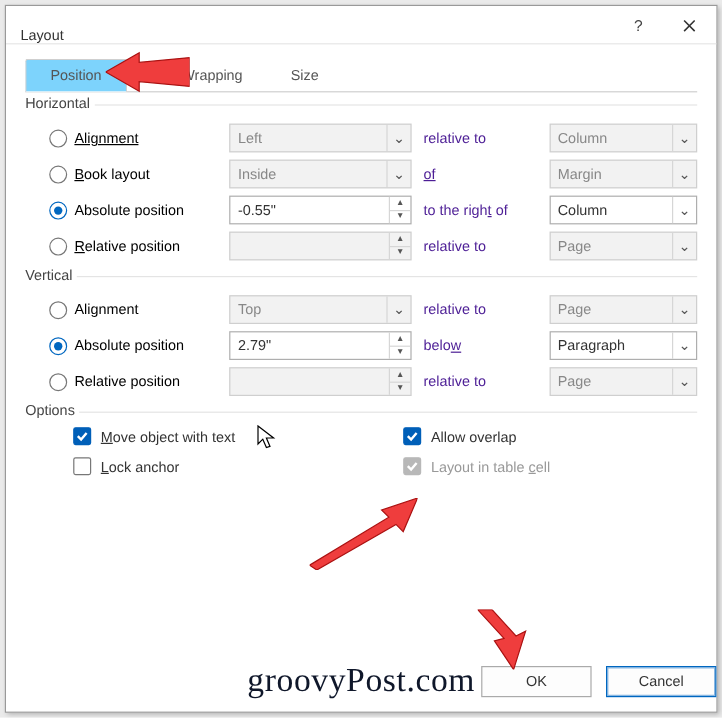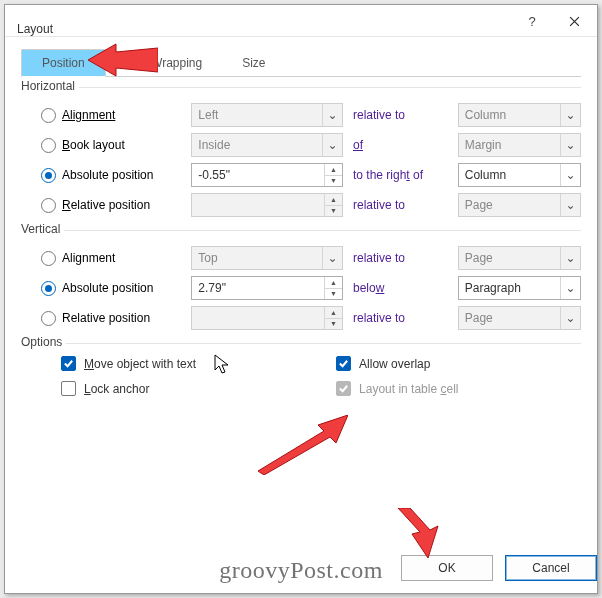--- a/index.html
+++ b/index.html
@@ -172,22 +172,22 @@
   .btn.default { border:1px solid #0067c0; box-shadow: inset 0 0 0 1px #89b7e2; }
   
   .arrow { position:absolute; pointer-events:none; }
   .arrow svg polygon { fill:#ef3d3d; stroke:#a11; stroke-width:1; }
   .watermark {
     position:absolute;
     left: 50%;
     transform: translateX(-50%);
     bottom: 14px;
     font-family: Georgia, 'Times New Roman', serif;
-    font-size: 24px;
-    color:#737373;
+    font-size: 28px;
+    color:#0f172a;
     letter-spacing: .5px;
     pointer-events:none;
   }
   .cursor {
     position:absolute;
     pointer-events:none;
   }
 </style>
 </head>
 <body>

